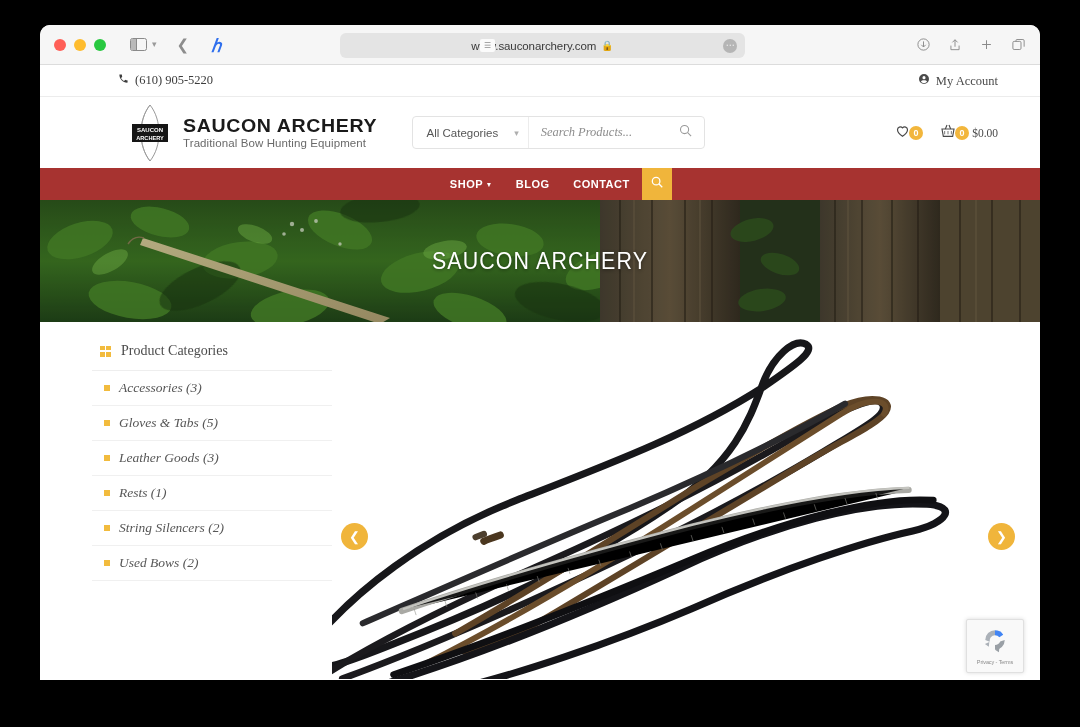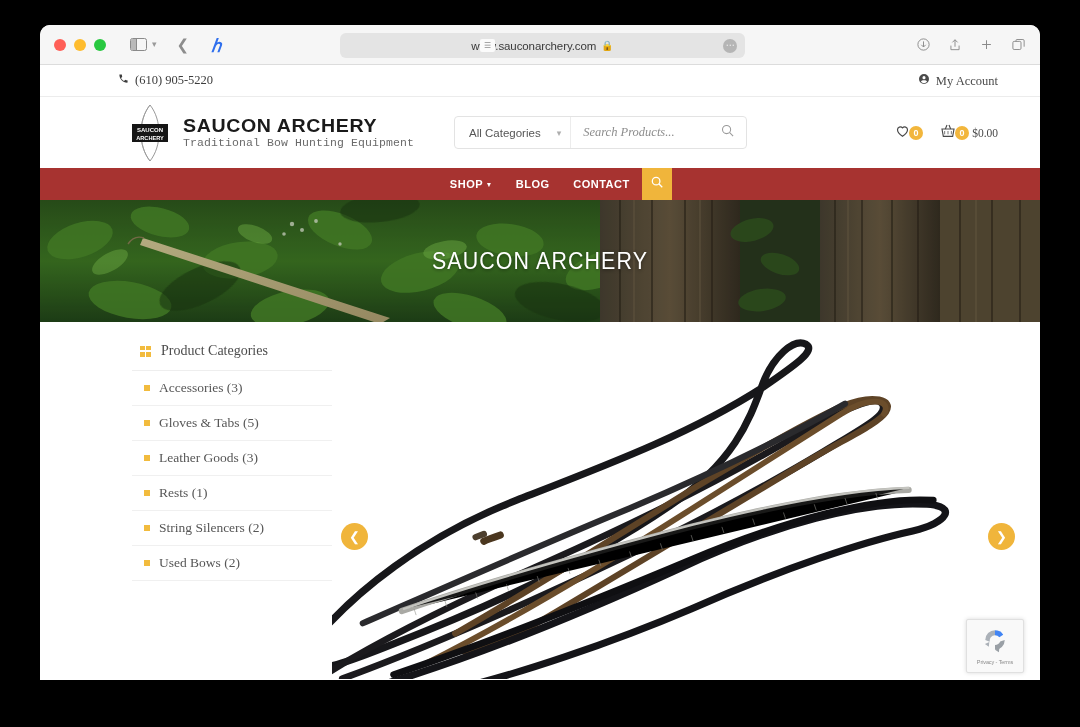--- a/index.html
+++ b/index.html
@@ -117,21 +117,21 @@
   #logo-block { display: flex; align-items: center; gap: 11px; }
   #logo-mark { width: 44px; height: 58px; position: relative; }
   #logo-text-wrap { line-height: 1.05; }
   #brand-name {
     font-family: "Liberation Sans", sans-serif;
     font-weight: bold; font-size: 19px;
     letter-spacing: 0.6px; color: #1a1a1a;
     transform: scaleX(1.03); transform-origin: left;
   }
   #brand-tagline {
-    font-family: Liberation Mono, monospace;
+    font-family: Liberation Sans, sans-serif;
     font-size: 11.5px; color: #6a6a6a;
     margin-top: 2px; letter-spacing: 0.1px;
   }
 
   #search-wrap {
     margin-left: 40px;
     width: 293px; height: 33px;
     border: 1px solid #e3e3e3; border-radius: 4px;
     display: flex; align-items: center;
     background: #fff;
@@ -206,21 +206,21 @@
     text-shadow: 0 1px 4px rgba(0,0,0,.45);
   }
 
   
   #content-area {
     display: flex;
     height: 348px;
     padding-top: 14px;
     background: #fff;
   }
-  #sidebar { width: 292px; padding-left: 92px; }
+  #sidebar { width: 292px; padding-left: 52px; }
   #cat-header {
     display: flex; align-items: center; gap: 10px;
     padding: 7px 0 11px 8px;
     border-bottom: 1px solid #eeeeee;
   }
   #grid-icon {
     width: 11px; height: 11px;
     display: grid; grid-template-columns: 1fr 1fr; grid-template-rows: 1fr 1fr;
     gap: 1.5px;
   }
@@ -230,21 +230,21 @@
     font-size: 14px; color: #4c4c4c;
   }
   .cat-item {
     display: flex; align-items: center; gap: 9px;
     padding: 9px 0 9px 12px;
     border-bottom: 1px solid #f0f0f0;
   }
   .cat-bullet { width: 6px; height: 6px; background: #f2bb3d; flex: none; }
   .cat-label {
     font-family: "Liberation Serif", serif;
-    font-size: 13.5px; color: #565656;
+    font-size: 13.5px; color: #565656; font-style: italic;
   }
 
   #product-stage { flex: 1; position: relative; background: #fff; }
   #product-image { position: absolute; inset: 0; }
   .carousel-arrow {
     position: absolute; top: 187px;
     width: 27px; height: 27px; border-radius: 50%;
     background: #f0b53b;
     display: flex; align-items: center; justify-content: center;
     color: #fff; font-size: 13px;

